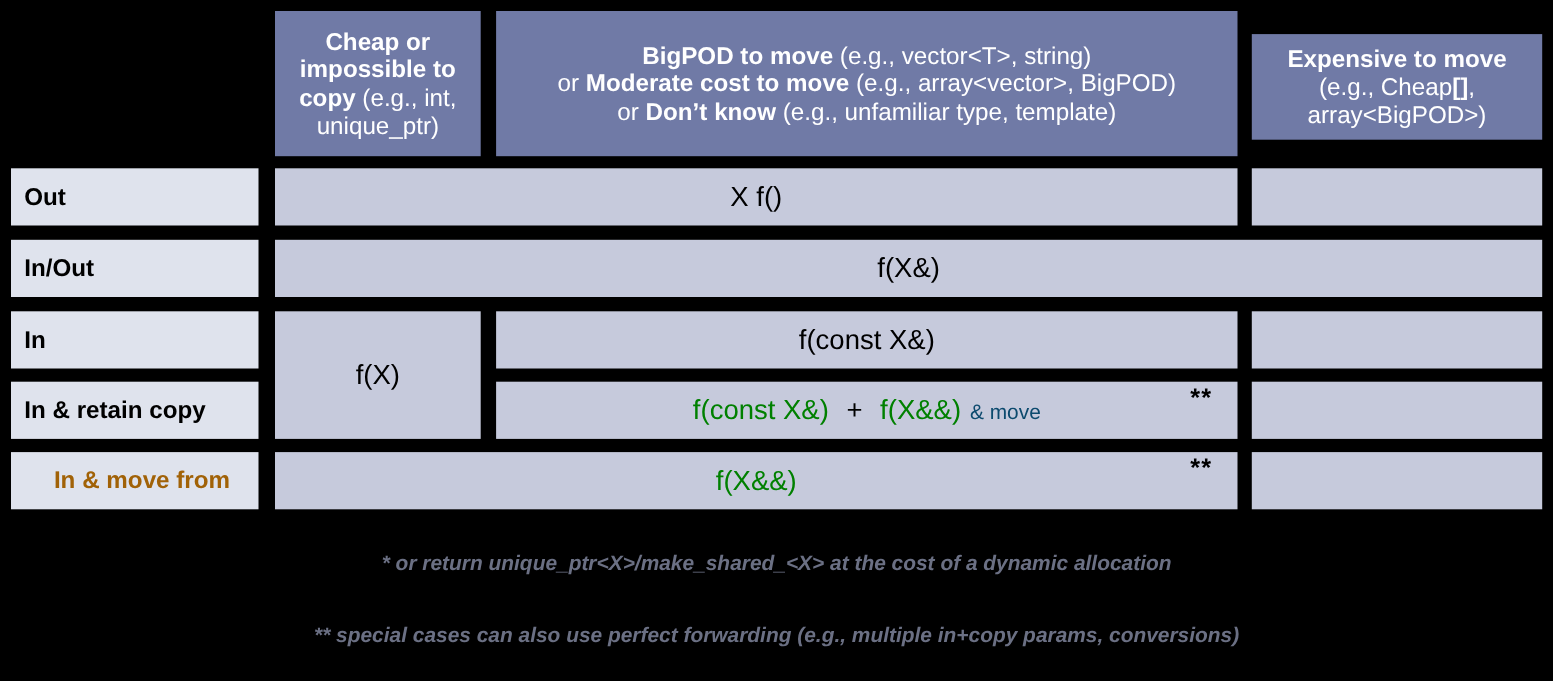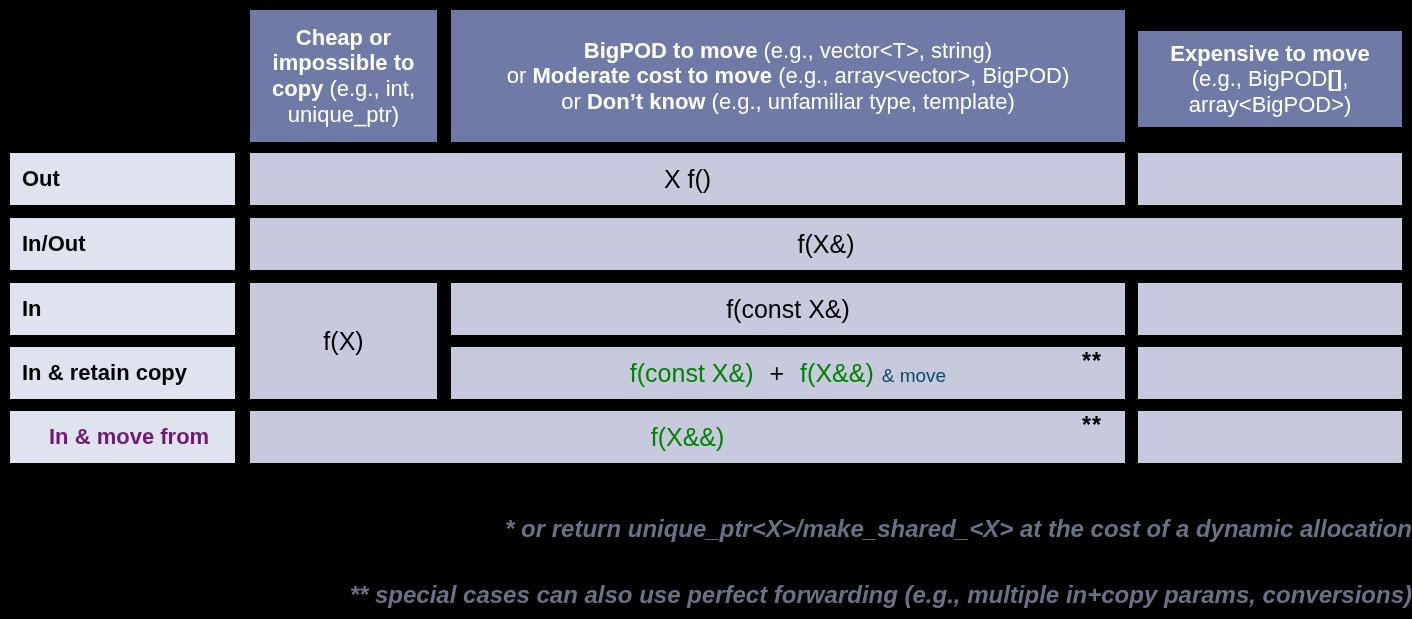--- a/index.html
+++ b/index.html
@@ -48,21 +48,21 @@
 
   .rowlabel {
     background: #dfe3ed;
     color: #000000;
     font-size: 22px;
     font-weight: bold;
     justify-content: flex-start;
     padding-left: 12px;
     text-align: left;
   }
-  .rowlabel.green { color: #701a75; padding-left: 39px; }
+  .rowlabel.green { color: #a16207; padding-left: 39px; }
 
   .body-cell {
     background: #c6cadc;
     color: #000000;
     font-size: 25px;
     font-weight: normal;
   }
   .body-cell.green { color: #008000; }
 
   .empty-cell {
@@ -86,25 +86,24 @@
     font-weight: bold;
     letter-spacing: 1px;
     line-height: 1;
   }
 
   .footnote {
     position: absolute;
     color: #6b7084;
     font-style: italic;
     font-weight: bold;
-    font-size: 24px;
+    font-size: 19px;
     white-space: nowrap;
-    text-align: right;
+    text-align: center;
     font-family: "Liberation Sans", sans-serif;
-    margin-top: 13px;
   }
 </style>
 </head>
 <body>
 
 <div class="slide">
 
   <div class="cell hdr-corner" style="left:10px; top:10px; width:225px; height:123px;"></div>
 
   <div class="cell hdr" style="left:250px; top:10px; width:187px; height:132px;">
@@ -124,21 +123,21 @@
       <div>
         <span class="reg">or </span><b>Don’t know</b><span class="reg"> (e.g., unfamiliar type, template)</span>
       </div>
     </div>
   </div>
 
   <div class="cell hdr" style="left:1138px; top:10px; width:264px; height:96px;margin-top:21px;">
     <div>
       <div><b>Expensive to move</b></div>
       <div>
-        <span class="reg">(e.g., BigPOD</span><b>[]</b><span class="reg">,</span>
+        <span class="reg">(e.g., Cheap</span><b>[]</b><span class="reg">,</span>
       </div>
       <div><span class="reg">array&lt;BigPOD&gt;)</span></div>
     </div>
   </div>
 
   <div class="cell rowlabel" style="left:10px; top:153px; width:225px; height:52px;">
     <span>Out</span>
   </div>
 
   <div class="cell rowlabel" style="left:10px; top:218px; width:225px; height:52px;">

